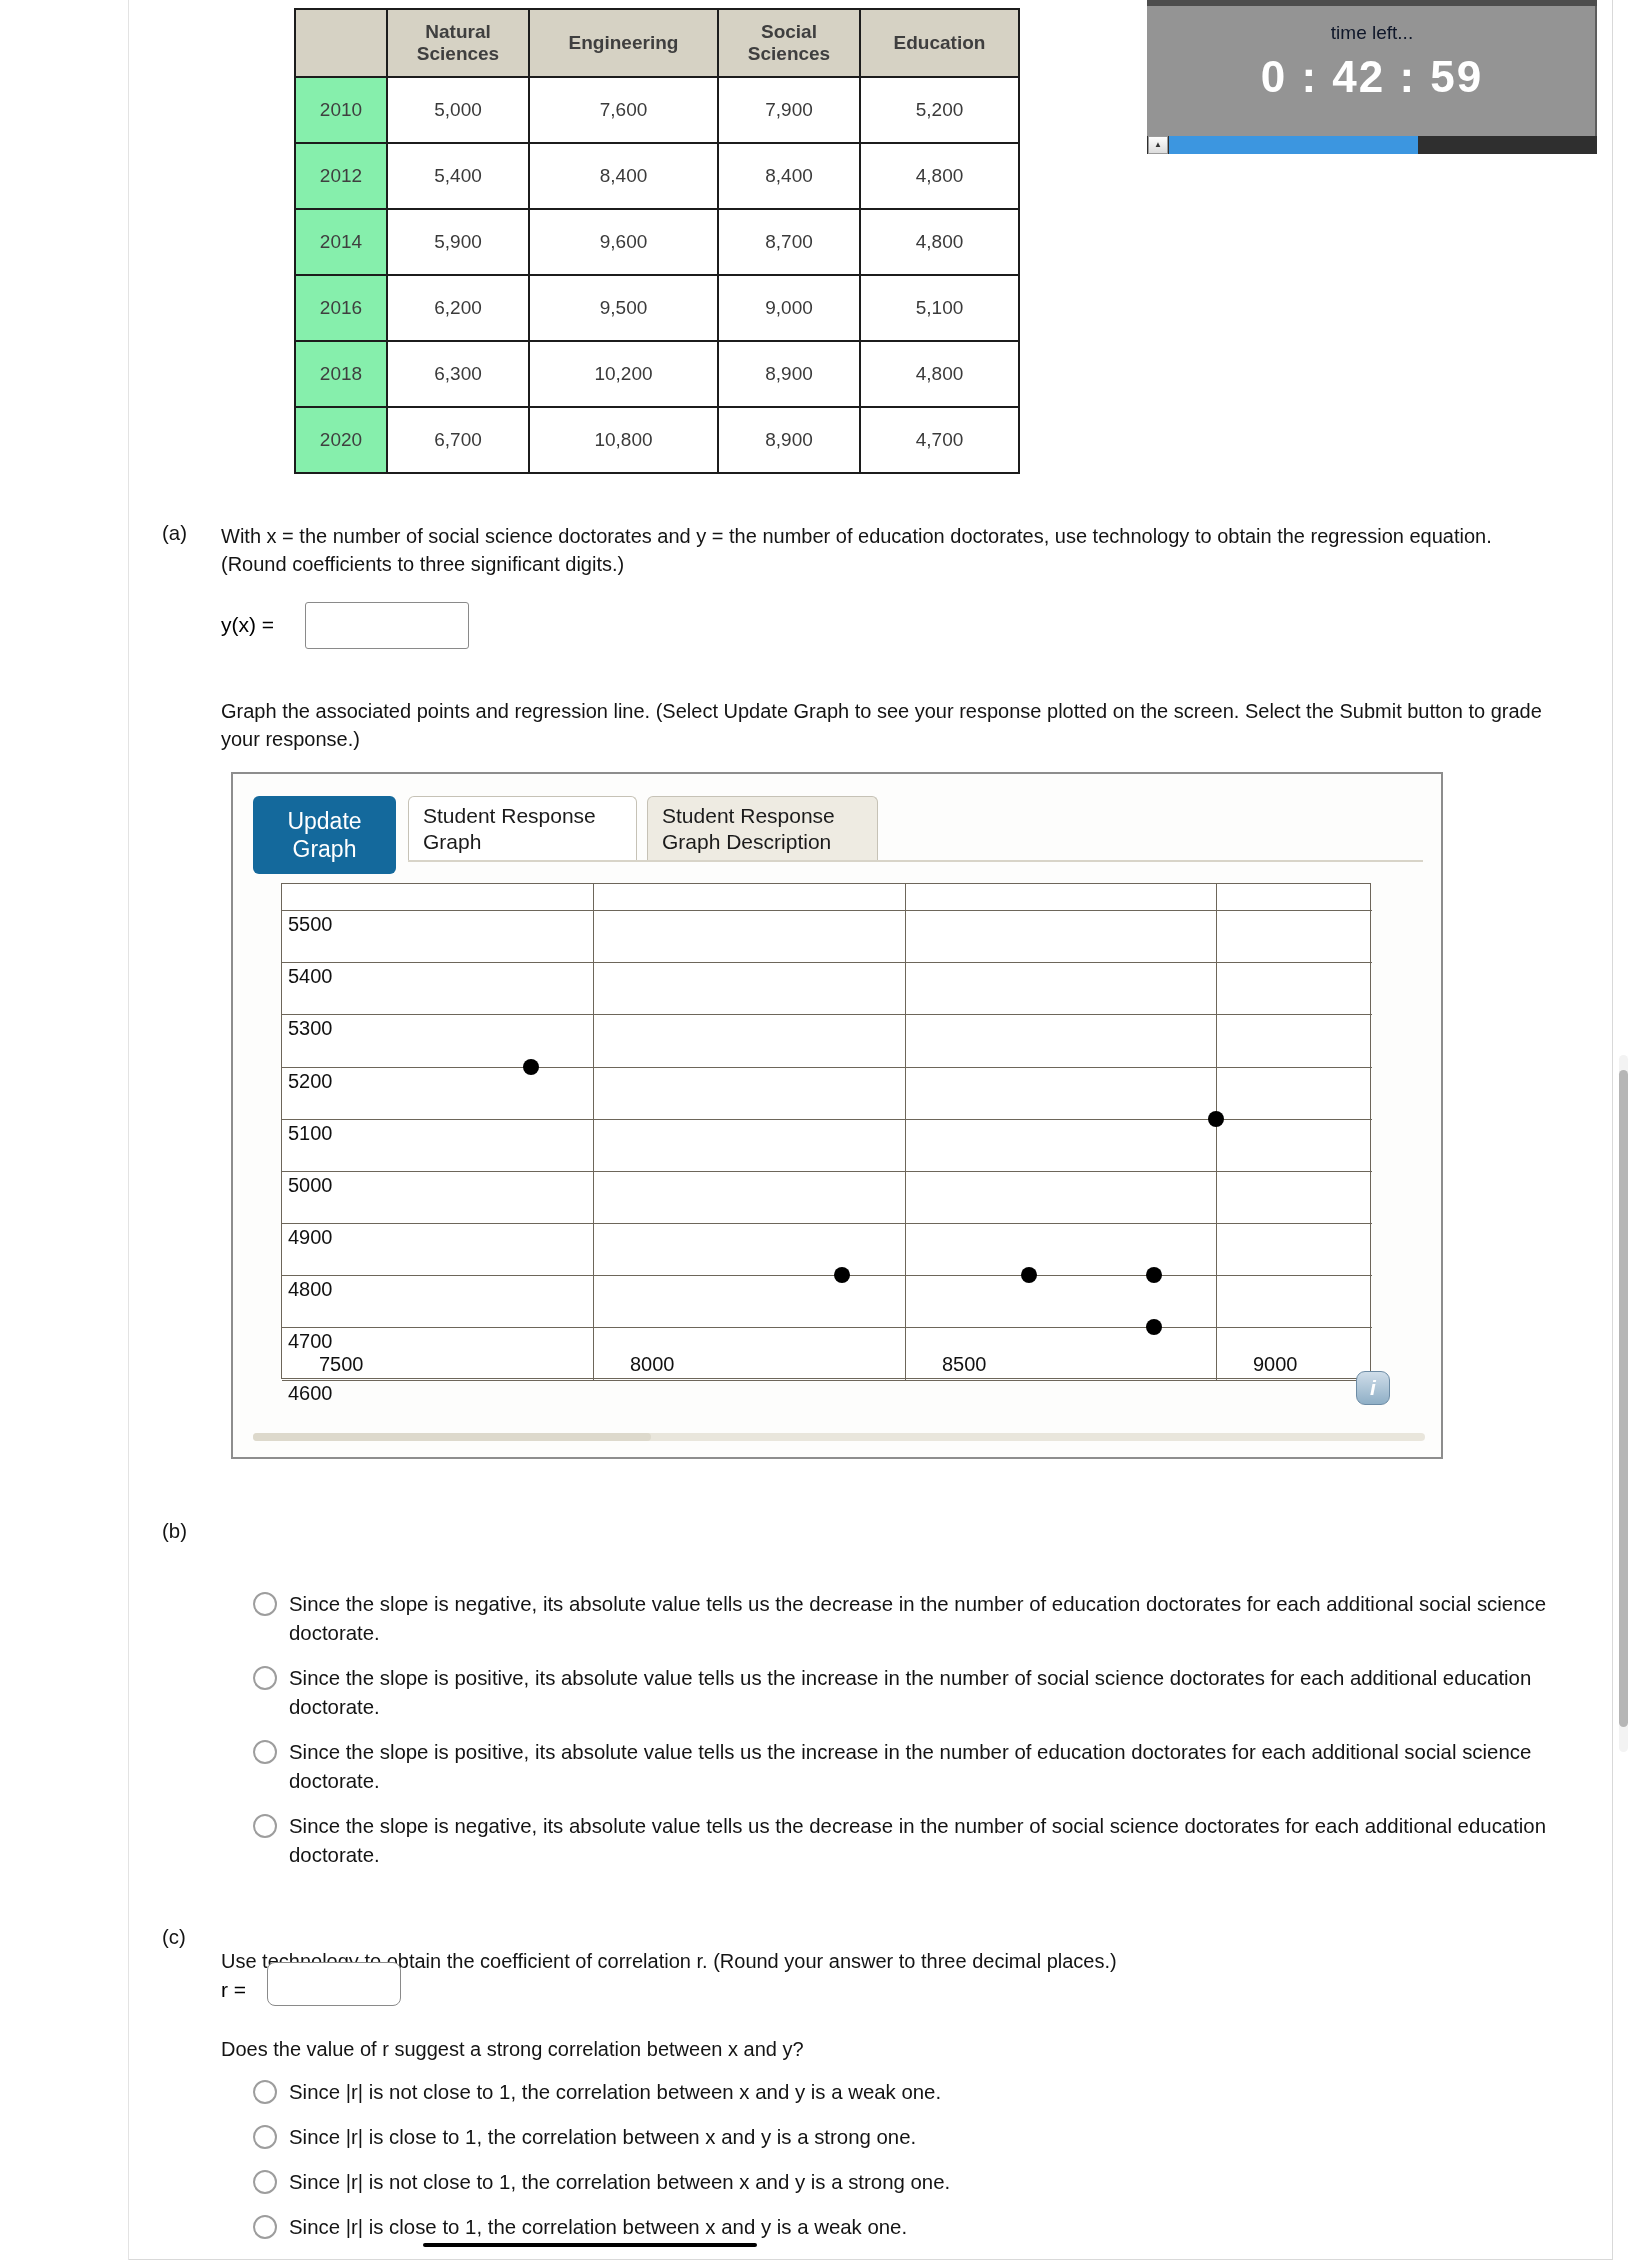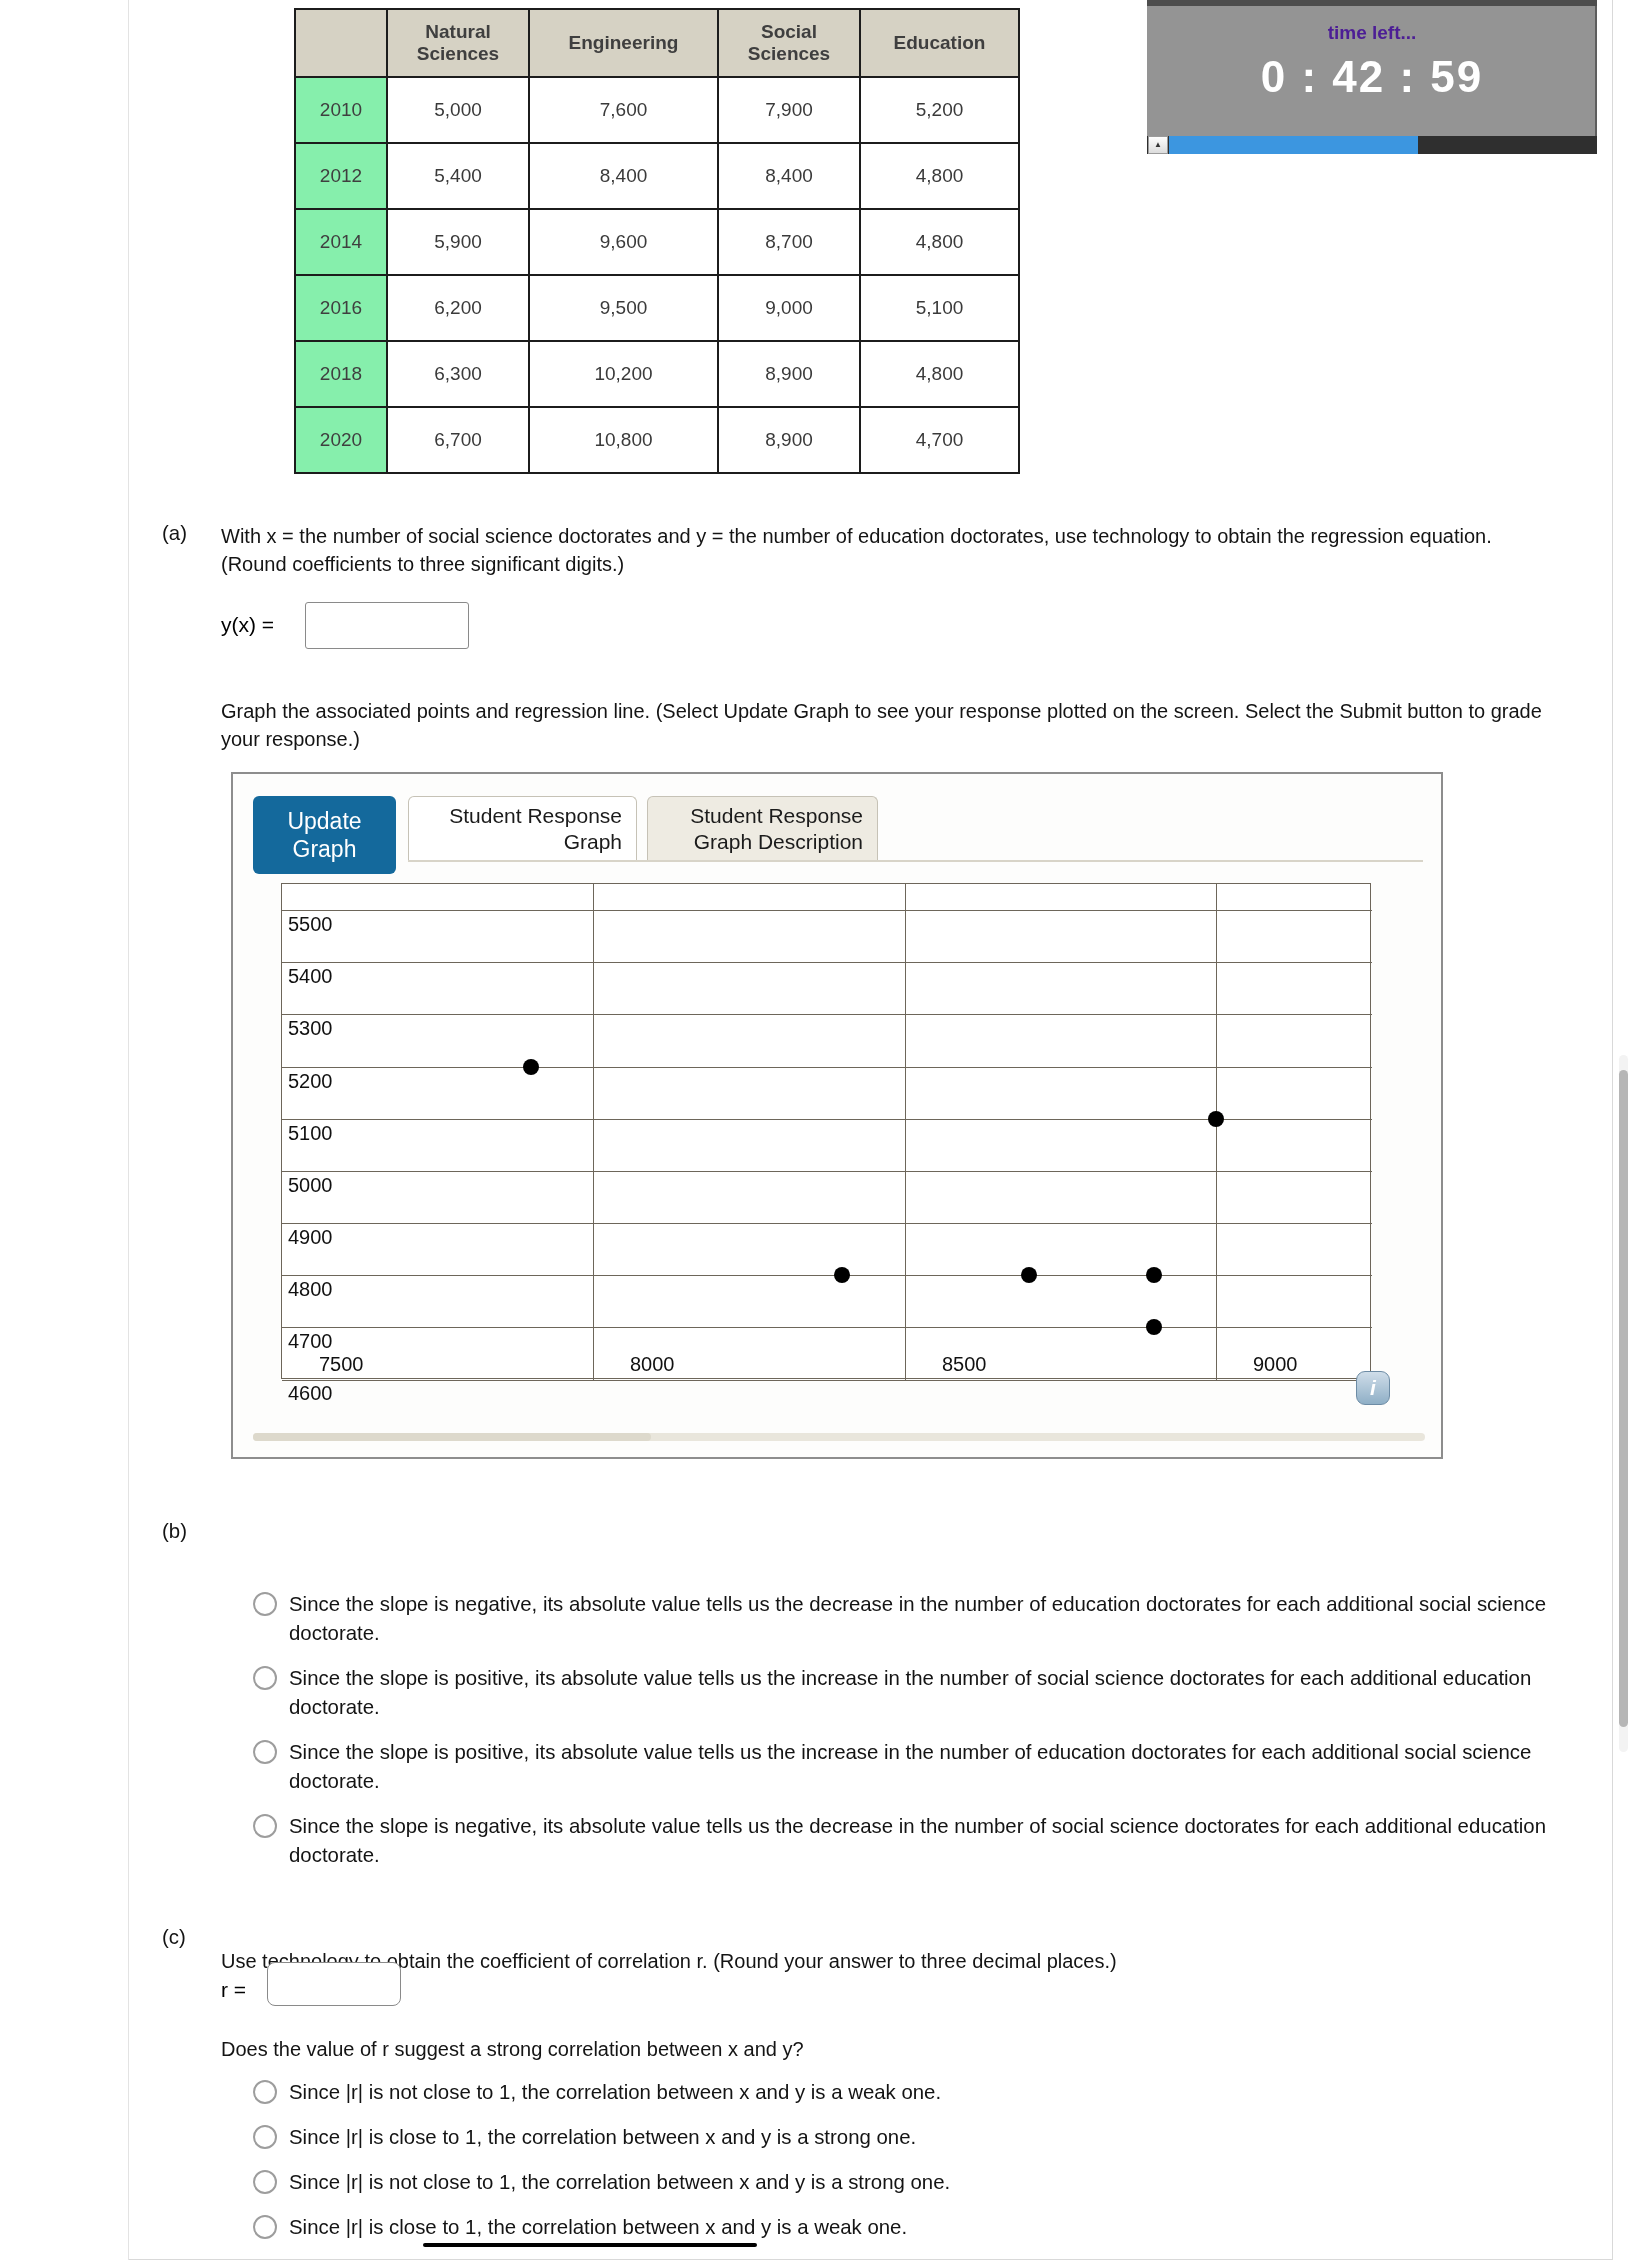--- a/index.html
+++ b/index.html
@@ -88,21 +88,21 @@
     background: #949494;
     border-right: 2px solid #5d5d5d;
   }
   .timer-topbar {
     position: absolute; left: 0; top: 0; width: 450px; height: 6px;
     background: #4d4d4d;
   }
   .timer-label {
     position: absolute; top: 22px; left: 0; width: 450px;
     text-align: center;
-    font-size: 19px; font-weight: bold; color: #4c1d95;
+    font-size: 19px; font-weight: normal; color: #0f172a;
   }
   .timer-value {
     position: absolute; top: 52px; left: 0; width: 450px;
     text-align: center;
     font-size: 44px; font-weight: bold; color: #ffffff;
     letter-spacing: 2px;
   }
   .timer-scroll {
     position: absolute; left: 0; top: 136px; width: 450px; height: 18px;
     background: #2f2f2f;
@@ -172,21 +172,21 @@
   }
   .tab {
     position: absolute;
     top: 0;
     height: 64px;
     border: 1px solid #c6c2b6;
     border-bottom: none;
     border-radius: 6px 6px 0 0;
     font-size: 21px;
     line-height: 1.2;
-    text-align: right;
+    text-align: left;
     display: flex; align-items: center; justify-content: center;
     padding: 4px 14px;
     color: #1b1b1b;
     cursor: pointer;
   }
   .tab.active { left: 0; width: 229px; background: #ffffff; z-index: 2; }
   .tab.inactive { left: 239px; width: 231px; background: #eeebe2; }
   .tab-underline {
     position: absolute; left: 0; top: 64px; width: 1015px; height: 2px;
     background: #d8d4c8;

